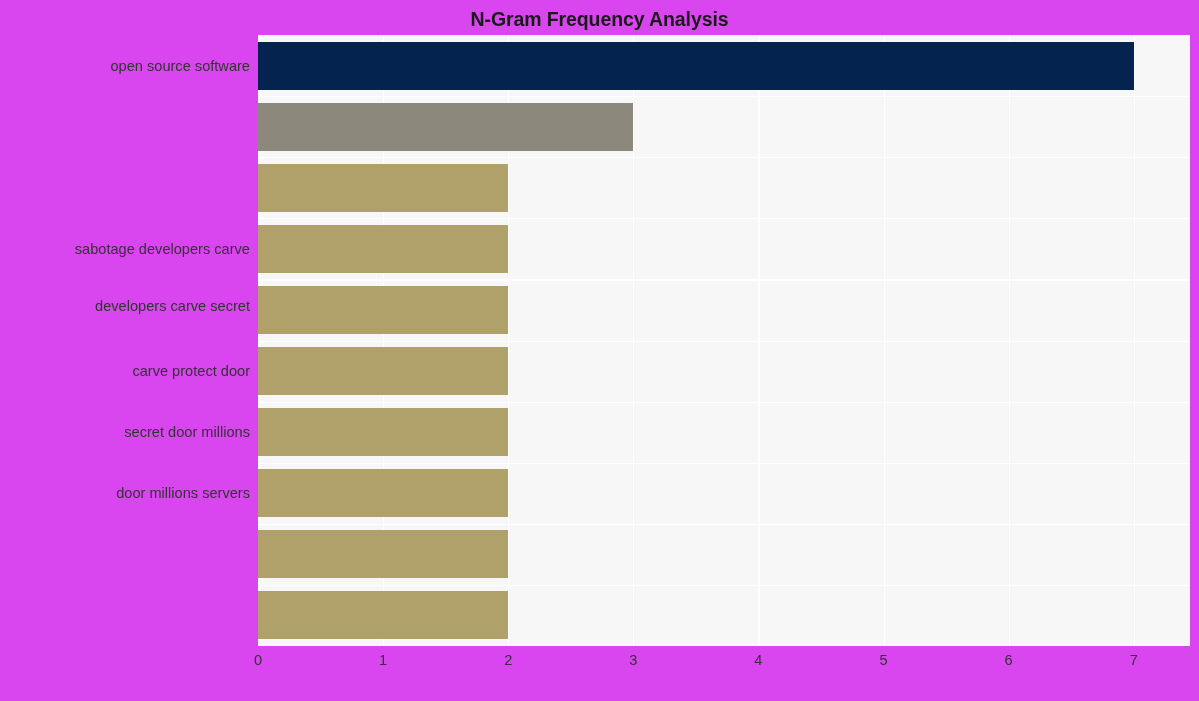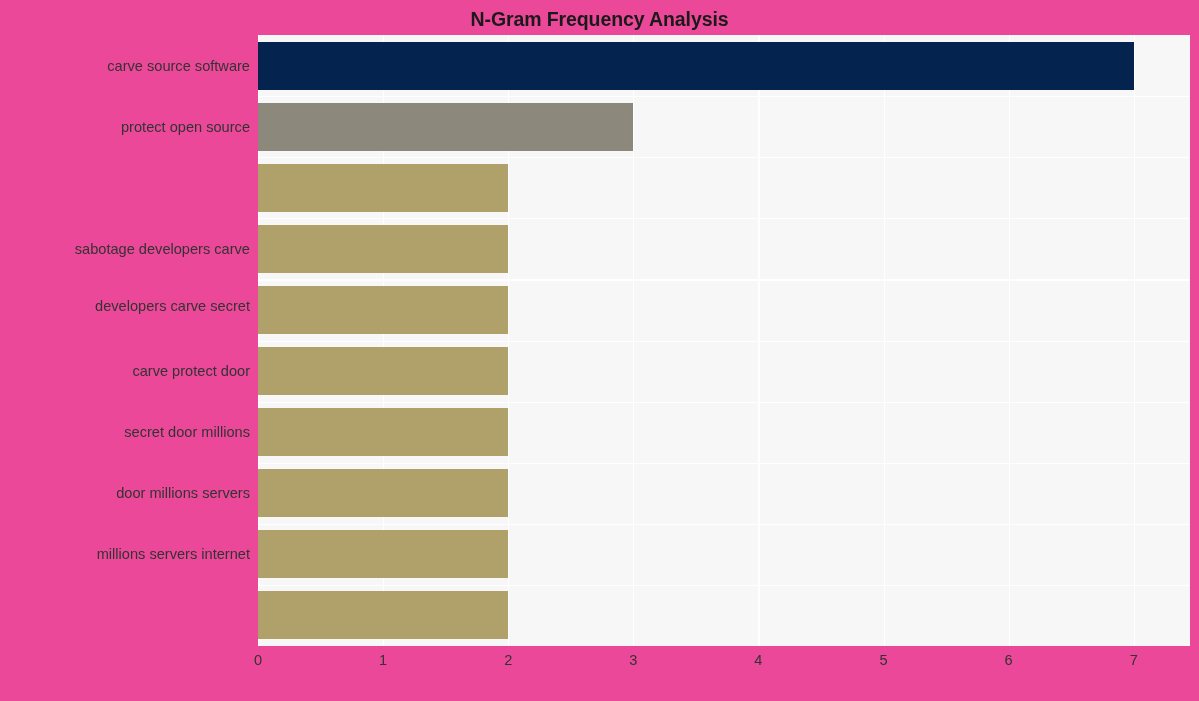--- a/index.html
+++ b/index.html
@@ -12,21 +12,21 @@
     height: 701px;
     font-family: "Liberation Sans", sans-serif;
     overflow: hidden;
     position: relative;
   }
   #chart-root {
     position: absolute;
     left: 0; top: 0;
     width: 1199px;
     height: 701px;
-    background: #ec4899;
+    background: #d946ef;
   }
   
   #chart-title {
     position: absolute;
     left: 0;
     top: 7px;
     width: 1199px;
     text-align: center;
     font-size: 19.5px;
     font-weight: bold;
@@ -145,28 +145,26 @@
         <div class="bar" style="left: 0px; width: 250.201px; top: 250.95px; background: rgb(176, 161, 107);"></div>
         <div class="bar" style="left: 0px; width: 250.201px; top: 312.05px; background: rgb(176, 161, 107);"></div>
         <div class="bar" style="left: 0px; width: 250.201px; top: 373.15px; background: rgb(176, 161, 107);"></div>
         <div class="bar" style="left: 0px; width: 250.201px; top: 434.25px; background: rgb(176, 161, 107);"></div>
         <div class="bar" style="left: 0px; width: 250.201px; top: 495.35px; background: rgb(176, 161, 107);"></div>
         <div class="bar" style="left: 0px; width: 250.201px; top: 556.45px; background: rgb(176, 161, 107);"></div>
       </div>
   </div>
 
   <div id="y-tick-layer">
-      <div class="ytick" style="top: 21.55px;">carve source software</div>
-      <div class="ytick" style="top: 82.65px;">protect open source</div>
+      <div class="ytick" style="top: 21.55px;">open source software</div>
       <div class="ytick" style="top: 204.85px; padding-left: 48px;">sabotage developers carve</div>
       <div class="ytick" style="top: 262px;">developers carve secret</div>
       <div class="ytick" style="top: 327.05px;">carve protect door</div>
       <div class="ytick" style="top: 388.15px;">secret door millions</div>
       <div class="ytick" style="top: 449.25px;">door millions servers</div>
-      <div class="ytick" style="top: 510.35px;">millions servers internet</div>
     </div>
 
   <div id="x-tick-layer">
       <div class="xtick" style="left: 0px;">0</div>
       <div class="xtick" style="left: 125.101px;">1</div>
       <div class="xtick" style="left: 250.201px;">2</div>
       <div class="xtick" style="left: 375.302px;">3</div>
       <div class="xtick" style="left: 500.403px;">4</div>
       <div class="xtick" style="left: 625.503px;">5</div>
       <div class="xtick" style="left: 750.604px;">6</div>

